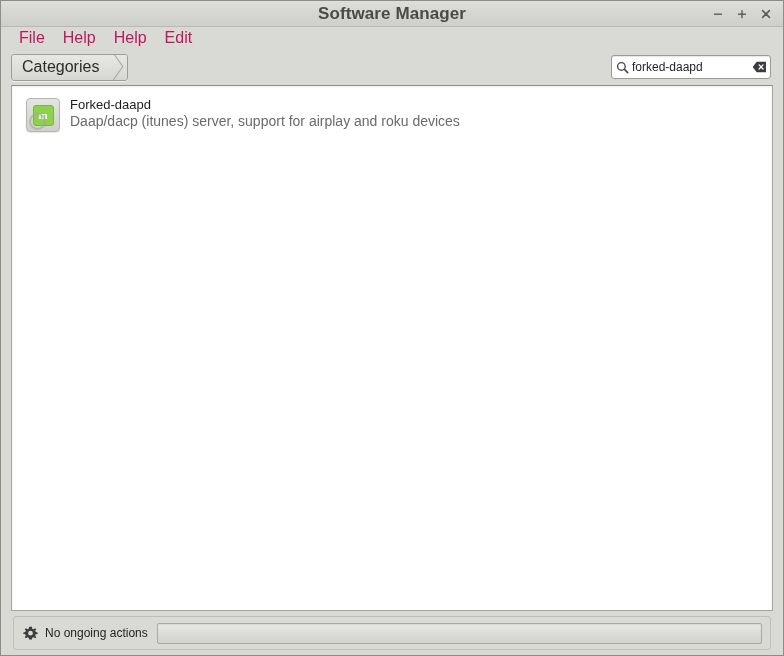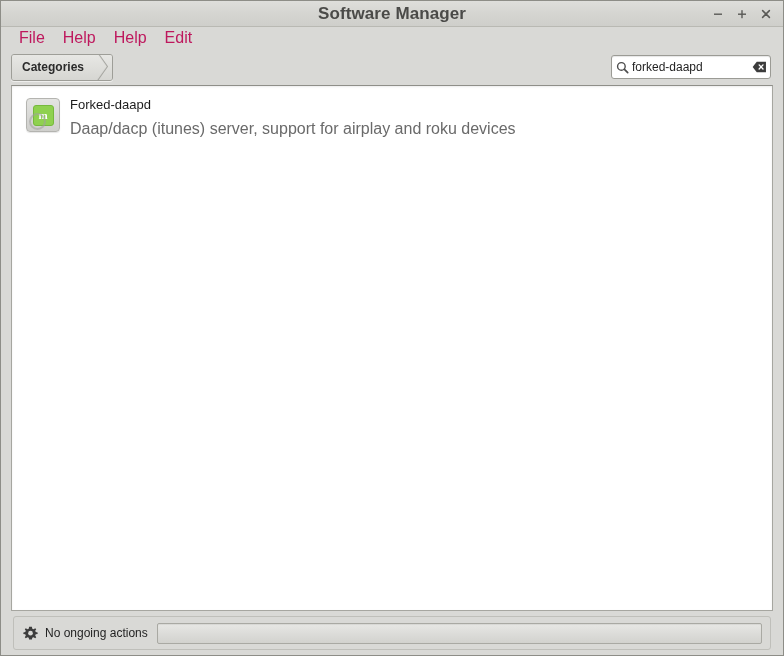--- a/index.html
+++ b/index.html
@@ -101,26 +101,25 @@
     border: 1px solid #9e9e98;
     border-radius: 3px;
     overflow: hidden;
     background: #d0d0cc;
     box-shadow: 0 1px 0 rgba(255,255,255,0.55);
   }
   .crumb {
     position: relative;
     display: flex;
     align-items: center;
-    font-size: 12px;
+    font-size: 16px;
     color: #2b2b2b;
     padding: 0 10px;
     background: linear-gradient(to bottom, #e7e7e4 0%, #d6d6d2 100%);
     white-space: nowrap;
-    font-weight: bold;
   }
   .crumb.first { padding-right: 12px; }
   .crumb-sep {
     width: 16px;
     position: relative;
     background: linear-gradient(to bottom, #e7e7e4 0%, #d6d6d2 100%);
     flex: 0 0 16px;
   }
   .crumb-sep::before {
     content: "";
@@ -249,24 +248,24 @@
     border: 2px solid rgba(160,160,156,0.55);
     border-radius: 50%;
   }
   .result-text { display: flex; flex-direction: column; }
   .result-title {
     font-size: 13px;
     color: #1c1c1c;
     line-height: 16px;
   }
   .result-desc {
-    font-size: 16px;
+    font-size: 14px;
     color: #6a6a6a;
     line-height: 15px;
-    margin-top: 8px;
+    margin-top: 1px;
   }
 
   
   .statusbar {
     flex: 0 0 44px;
     height: 44px;
     background: #d9d9d6;
     display: flex;
     align-items: center;
     padding: 0 12px 0 12px;

